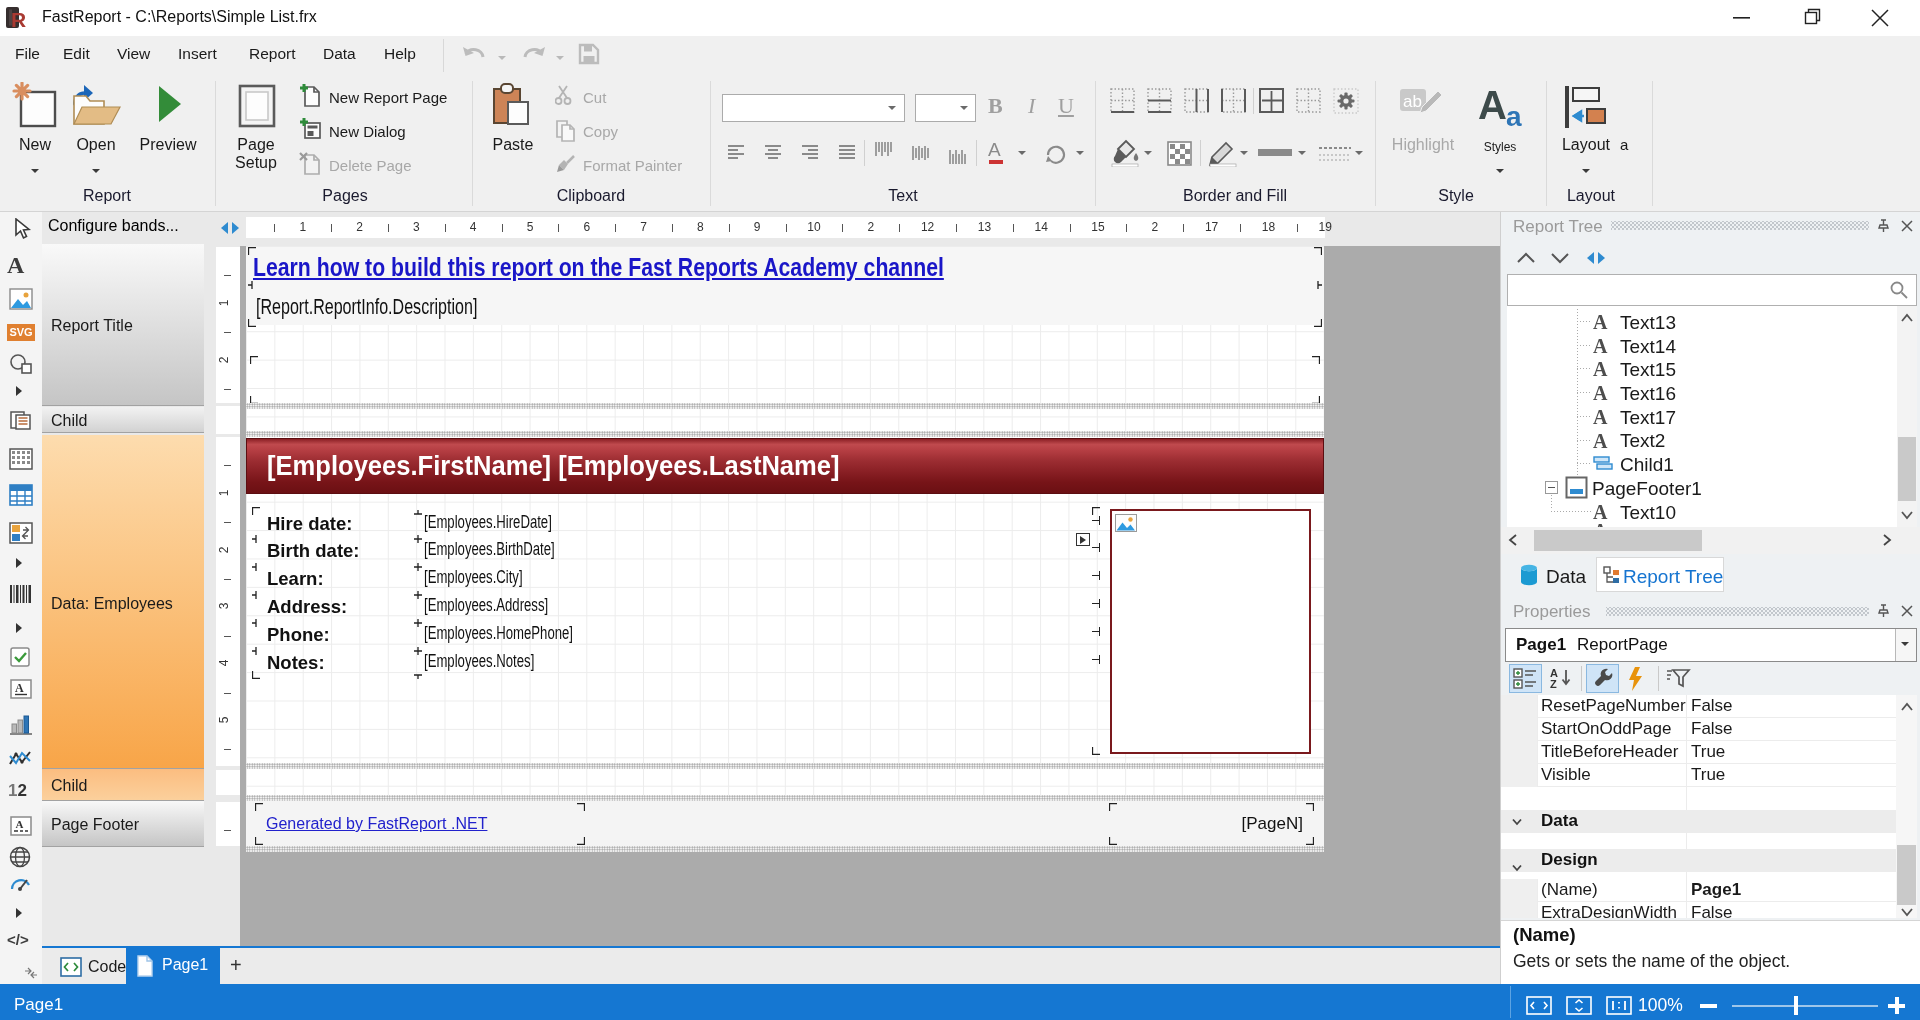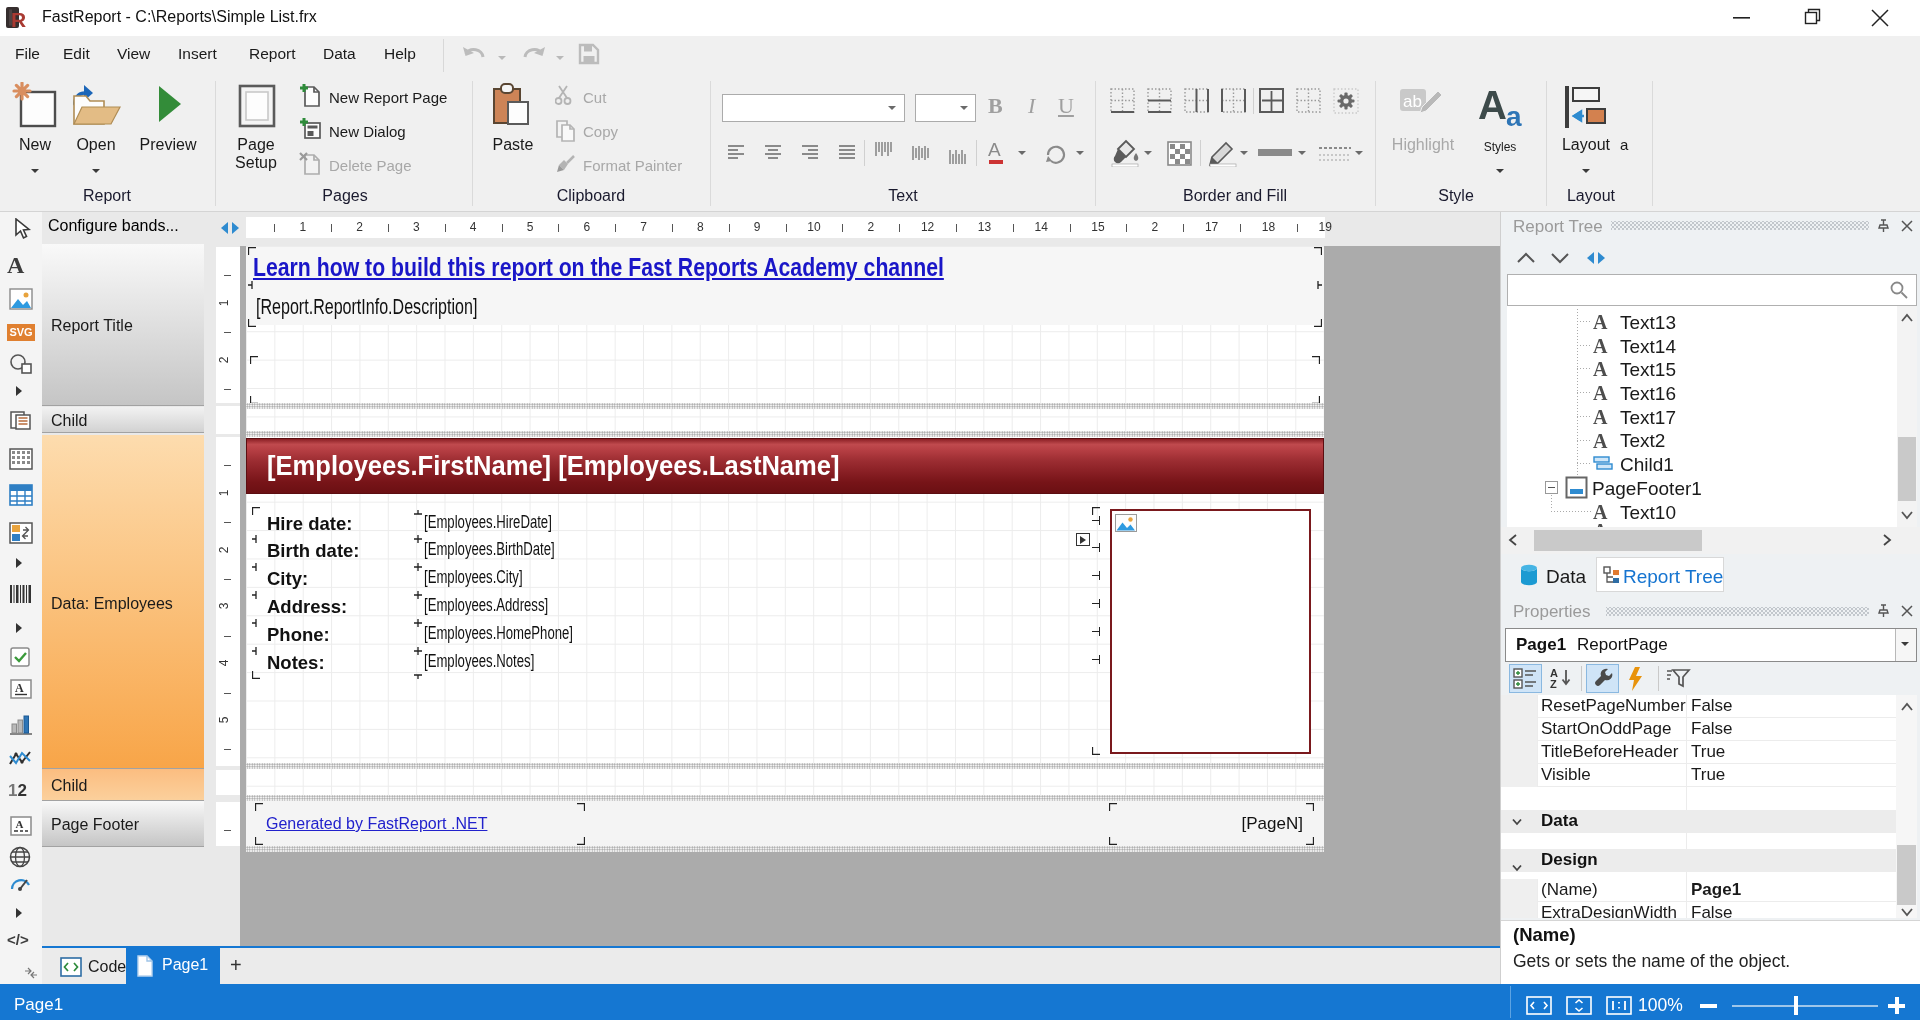--- a/index.html
+++ b/index.html
@@ -612,21 +612,21 @@
     <div class="abs" style="left:21px;top:294.4px;font-size:18.5px;font-weight:bold;color:#111;white-space:nowrap">Birth date:</div>
     <div class="abs" style="left:178px;top:293.4px;font-size:18px;color:#111;transform:scaleX(0.73);transform-origin:0 0;white-space:nowrap">[Employees.BirthDate]</div>
     <svg class="cm" style="left:6px;top:289.35px" viewBox="0 0 8 8">
           <path d="M4 0 V8 M0 4 H4"></path>
         </svg>
     <svg class="cm" style="left:168px;top:289.35px" viewBox="0 0 8 8">
           <path d="M4 0 V8 M0 4 H8"></path>
         </svg>
     <div class="abs" style="left:846px;top:301.4px;width:8px;height:1px;background:#222"></div>
     <div class="abs" style="left:853px;top:297.4px;width:1px;height:9px;background:#222"></div>
-    <div class="abs" style="left:21px;top:322.2px;font-size:18.5px;font-weight:bold;color:#111;white-space:nowrap">City:</div>
+    <div class="abs" style="left:21px;top:322.2px;font-size:18.5px;font-weight:bold;color:#111;white-space:nowrap">Learn:</div>
     <div class="abs" style="left:178px;top:321.2px;font-size:18px;color:#111;transform:scaleX(0.73);transform-origin:0 0;white-space:nowrap">[Employees.City]</div>
     <svg class="cm" style="left:6px;top:317.2px" viewBox="0 0 8 8">
           <path d="M4 0 V8 M0 4 H4"></path>
         </svg>
     <svg class="cm" style="left:168px;top:317.2px" viewBox="0 0 8 8">
           <path d="M4 0 V8 M0 4 H8"></path>
         </svg>
     <div class="abs" style="left:846px;top:329.2px;width:8px;height:1px;background:#222"></div>
     <div class="abs" style="left:853px;top:325.2px;width:1px;height:9px;background:#222"></div>
     <div class="abs" style="left:21px;top:350.1px;font-size:18.5px;font-weight:bold;color:#111;white-space:nowrap">Address:</div>

